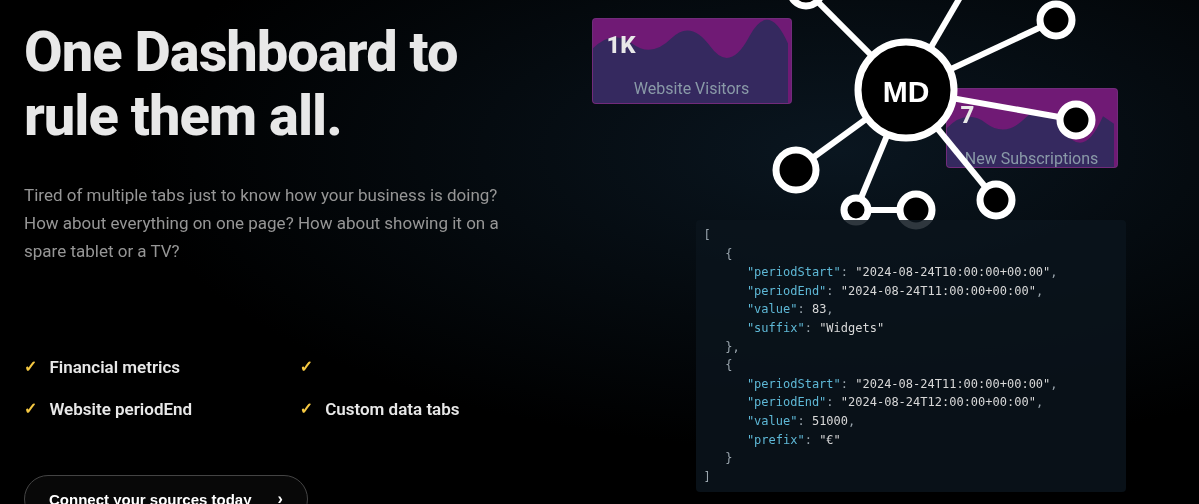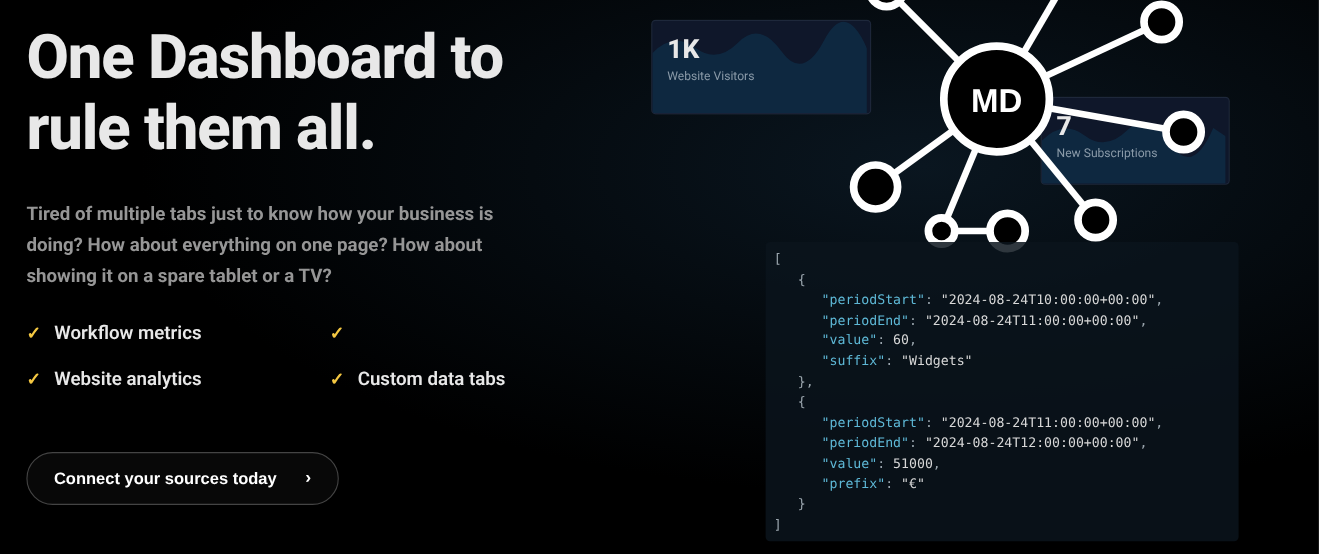--- a/index.html
+++ b/index.html
@@ -25,23 +25,22 @@
     font-weight: 800;
     line-height: 1.15;
     letter-spacing: -1px;
     color: #e8e8e8;
     margin-bottom: 32px;
   }
   .subtext {
     font-size: 17px;
     line-height: 1.65;
     color: #969696;
-    margin-bottom: 28px;
+    margin-bottom: 92px;
     max-width: 480px;
-    font-weight: bold;
   }
   .features {
     display: grid;
     grid-template-columns: 1fr 1fr;
     gap: 22px 20px;
     margin-bottom: 56px;
   }
   .feature {
     display: flex;
     align-items: center;
@@ -71,35 +70,36 @@
   .cta .arrow { font-size: 16px; }
 
   .right {
     width: 52%;
     position: relative;
   }
 
   
   .card {
     position: absolute;
-    background: #0f172a;
+    background: #701a75;
     border: 1px solid rgba(120,140,160,0.15);
     border-radius: 4px;
     overflow: hidden;
     padding: 12px 14px 10px;
   }
   .card .metric {
     font-size: 24px;
     font-weight: 800;
     color: #e8e8e8;
   }
   .card .label {
-    font-size: 11px;
+    font-size: 16px;
     color: #8a9aa8;
-    margin-top: 4px;
+    margin-top: 20px;
+    text-align: center;
   }
   .card1 { top: 18px; left: 16px; width: 200px; height: 86px; }
   .card2 { top: 88px; left: 370px; width: 172px; height: 80px; }
 
   .spark {
     position: absolute;
     top: 0; left: 0; right: 0;
     height: 100%;
     opacity: 0.6;
   }
@@ -137,28 +137,28 @@
 <body>
 
 <div class="container">
   <div class="left">
     <h1 class="headline">One Dashboard to rule them all.</h1>
     <p class="subtext">Tired of multiple tabs just to know how your business is doing? How about everything on one page? How about showing it on a spare tablet or a TV?</p>
 
     <div class="features">
       <div class="feature">
         <span class="check">✓</span>
-        <span>Workflow metrics</span>
-      </div>
-      <div class="feature">
-        <span class="check">✓</span>
-      </div>
-      <div class="feature">
-        <span class="check">✓</span>
-        <span>Website analytics</span>
+        <span>Financial metrics</span>
+      </div>
+      <div class="feature">
+        <span class="check">✓</span>
+      </div>
+      <div class="feature">
+        <span class="check">✓</span>
+        <span>Website periodEnd</span>
       </div>
       <div class="feature">
         <span class="check">✓</span>
         <span>Custom data tabs</span>
       </div>
     </div>
 
     <button class="cta">
       <span>Connect your sources today</span>
       <span class="arrow">›</span>
@@ -209,21 +209,21 @@
         <circle cx="220" cy="250" r="16"></circle>
         <circle cx="210" cy="130" r="48"></circle>
       </g>
       <text x="210" y="142" text-anchor="middle" fill="#fff" font-size="30" font-weight="800" font-family="sans-serif">MD</text>
     </svg>
 
     <div class="code" id="code-block"><span class="punc">[</span>
    <span class="punc">{</span>
       <span class="key">"periodStart"</span><span class="punc">: </span><span class="str">"2024-08-24T10:00:00+00:00"</span><span class="punc">,</span>
       <span class="key">"periodEnd"</span><span class="punc">: </span><span class="str">"2024-08-24T11:00:00+00:00"</span><span class="punc">,</span>
-      <span class="key">"value"</span><span class="punc">: </span><span class="num">60</span><span class="punc">,</span>
+      <span class="key">"value"</span><span class="punc">: </span><span class="num">83</span><span class="punc">,</span>
       <span class="key">"suffix"</span><span class="punc">: </span><span class="str">"Widgets"</span>
    <span class="punc">},</span>
    <span class="punc">{</span>
       <span class="key">"periodStart"</span><span class="punc">: </span><span class="str">"2024-08-24T11:00:00+00:00"</span><span class="punc">,</span>
       <span class="key">"periodEnd"</span><span class="punc">: </span><span class="str">"2024-08-24T12:00:00+00:00"</span><span class="punc">,</span>
       <span class="key">"value"</span><span class="punc">: </span><span class="num">51000</span><span class="punc">,</span>
       <span class="key">"prefix"</span><span class="punc">: </span><span class="str">"€"</span>
    <span class="punc">}</span>
 <span class="punc">]</span></div>
 

